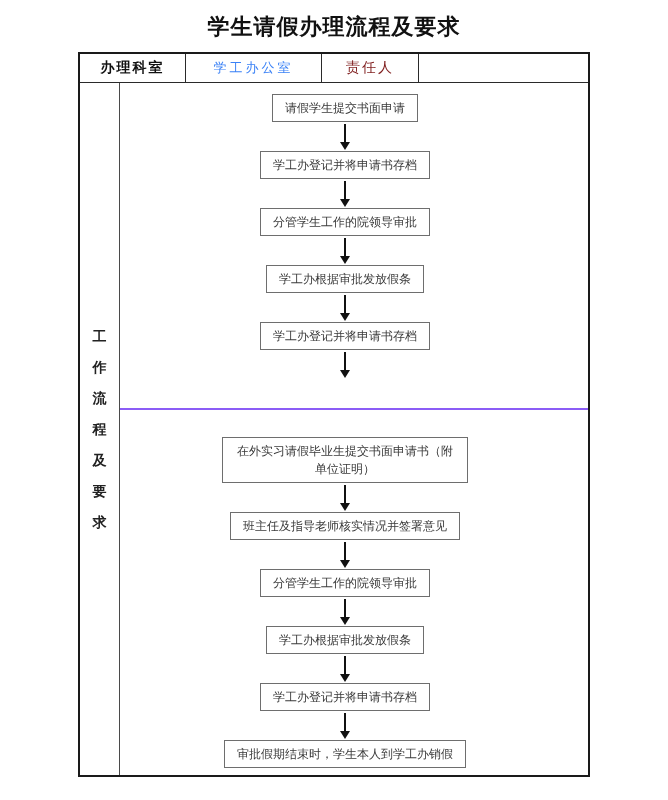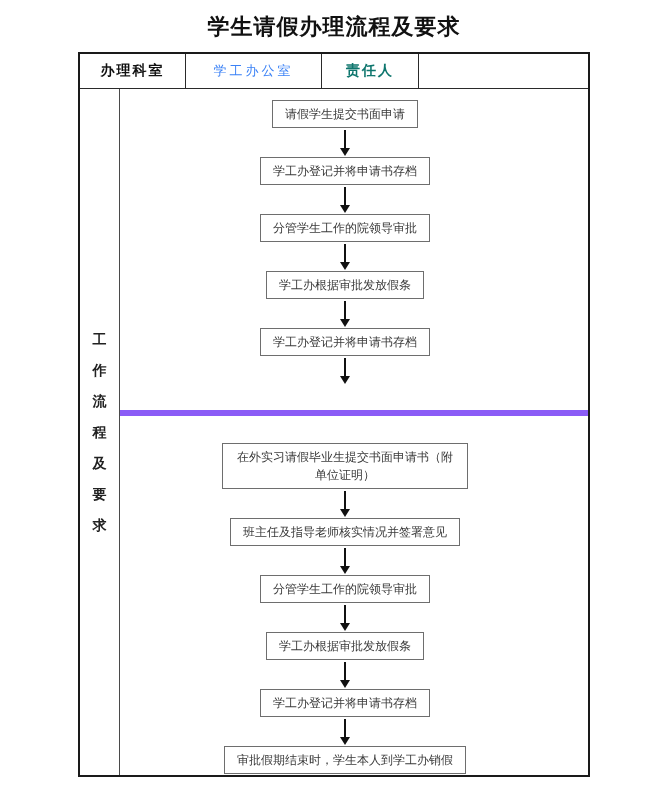--- a/index.html
+++ b/index.html
@@ -24,35 +24,35 @@
     height: 725px;
     margin: 12px auto 0 auto;
     border: 2px solid #1a1a1a;
     display: flex;
     flex-direction: column;
     background: #fff;
   }
   
   .header-row {
     display: flex;
-    height: 35px;
+    height: 29px;
     border-bottom: 1px solid #2a2a2a;
     flex: 0 0 auto;
   }
   .header-cell {
     display: flex;
     align-items: center;
     justify-content: center;
     font-size: 14px;
     border-right: 1px solid #2a2a2a;
     overflow: hidden;
   }
   .header-cell.c0 { width: 106px; font-weight: bold; letter-spacing: 2px; color: #111; }
   .header-cell.c1 { width: 136px; font-weight: normal; color: #3b82f6; letter-spacing: 3px; font-size: 13px; }
-  .header-cell.c2 { width: 97px;  font-weight: bold; letter-spacing: 2px; color: #0f766e; }
+  .header-cell.c2 { width: 97px;  font-weight: normal; letter-spacing: 2px; color: #7f1d1d; }
   .header-cell.c3 { flex: 1; border-right: none; }
   
   .body-row {
     display: flex;
     flex: 1 1 auto;
     min-height: 0;
   }
   .side-col {
     width: 40px;
     flex: 0 0 auto;
@@ -79,21 +79,21 @@
     display: flex;
     flex-direction: column;
     align-items: center;
     padding-right: 18px;
     overflow: hidden;
   }
   .flow-section.first {
     height: 327px;
     flex: 0 0 auto;
     padding-top: 11px;
-    border-bottom: 6px solid #8b5cf6;
+    border-bottom: 2px solid #8b5cf6;
   }
   .flow-section.second {
     flex: 1 1 auto;
     padding-top: 27px;
   }
   .flow-box {
     border: 1px solid #6e6e6e;
     background: #fff;
     color: #3a3a3a;
     font-size: 12px;

